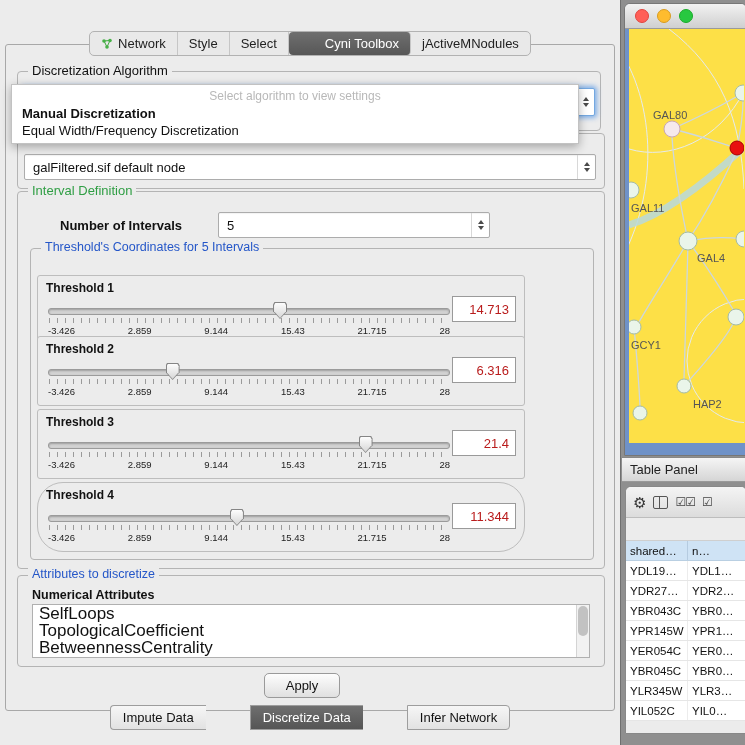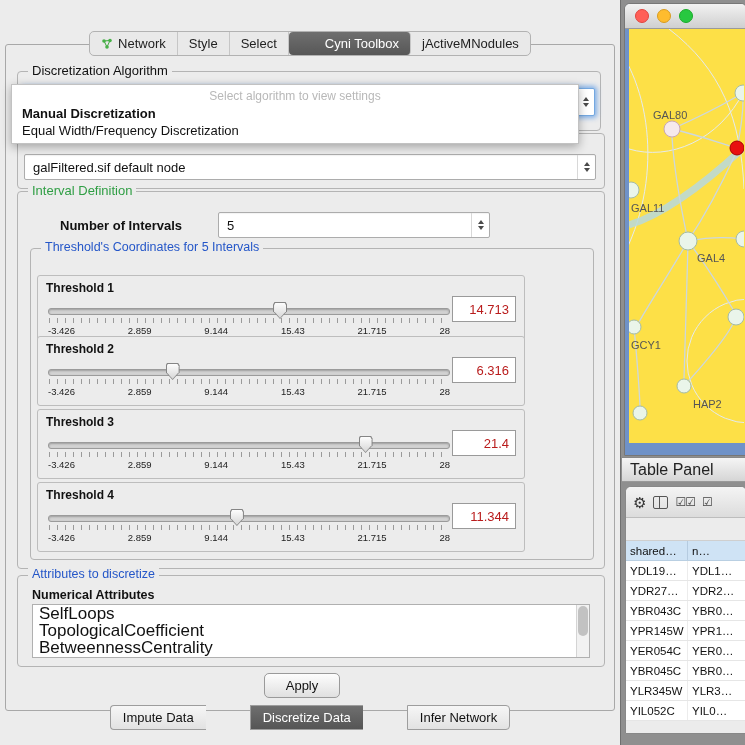--- a/index.html
+++ b/index.html
@@ -67,21 +67,21 @@
 
   
   .network-window{position:absolute;left:624px;top:3px;width:121px;height:451px;background:#dfe3e8;border:1px solid #777;border-radius:6px 6px 0 0;overflow:hidden;}
   .nw-titlebar{height:24px;background:linear-gradient(#f2f2f2,#cfcfcf);border-bottom:1px solid #9a9a9a;display:flex;align-items:center;gap:8px;padding-left:10px;}
   .light{width:12px;height:12px;border-radius:50%;}
   .light.red{background:#ff5f57;border:1px solid #e0443e;}
   .light.yellow{background:#febc2e;border:1px solid #d79b21;}
   .light.green{background:#28c840;border:1px solid #1aab29;}
   .nw-canvas{position:absolute;left:0;top:25px;right:0;bottom:0;background:#fde047;border-left:4px solid #6f92c8;border-bottom:12px solid #6f92c8;overflow:hidden;}
 
-  .table-panel-header{position:absolute;left:622px;top:457px;width:123px;height:25px;background:linear-gradient(#f5f5f5,#d5d5d5);border-top:1px solid #888;border-bottom:1px solid #999;font-size:16px;color:#222;display:flex;align-items:center;padding-left:8px;box-sizing:border-box;}
+  .table-panel-header{position:absolute;left:622px;top:457px;width:123px;height:25px;background:linear-gradient(#f5f5f5,#d5d5d5);border-top:1px solid #888;border-bottom:1px solid #999;font-size:13px;color:#222;display:flex;align-items:center;padding-left:8px;box-sizing:border-box;}
 
   .table-window{position:absolute;left:625px;top:486px;width:120px;height:246px;background:#ececec;border:1px solid #888;border-radius:6px 6px 0 0;overflow:hidden;}
   .tw-toolbar{height:30px;display:flex;align-items:center;gap:7px;padding-left:7px;background:linear-gradient(#f4f4f4,#dcdcdc);border-bottom:1px solid #bdbdbd;}
   .ticon{font-size:15px;color:#333;line-height:1;}
   .cols-icon{width:13px;height:11px;border:1px solid #555;border-radius:2px;background:linear-gradient(90deg,transparent 5px,#555 5px,#555 6px,transparent 6px);}
   .chk{font-size:12px;color:#444;letter-spacing:-1px;}
   .tw-strip{height:22px;background:#ececec;border-bottom:1px solid #cfcfcf;}
   .thead{display:flex;height:19px;border-bottom:1px solid #b9cfe2;font-size:11.5px;color:#111;}
   .thcell{background:#cfe3f5;display:flex;align-items:center;padding-left:4px;box-sizing:border-box;}
   .thcell.c0{width:62px;border-right:1px solid #b5cbe0;}
@@ -221,21 +221,21 @@
                 <span>2.859</span>
                 <span>9.144</span>
                 <span>15.43</span>
                 <span>21.715</span>
                 <span>28</span>
               </div>
             </div>
             <div class="th-value">21.4</div>
           </div>
 
-          <div class="th-panel" style="top:233px;">
+          <div class="th-panel" style="top:233px;border-radius:26px;">
             <div class="th-label">Threshold 4</div>
             <div class="slider">
               <div class="track"></div>
               <div class="thumb" style="left: 46.9993%;"></div>
               <div class="ticks"></div>
               <div class="scale">
                 <span>-3.426</span>
                 <span>2.859</span>
                 <span>9.144</span>
                 <span>15.43</span>

